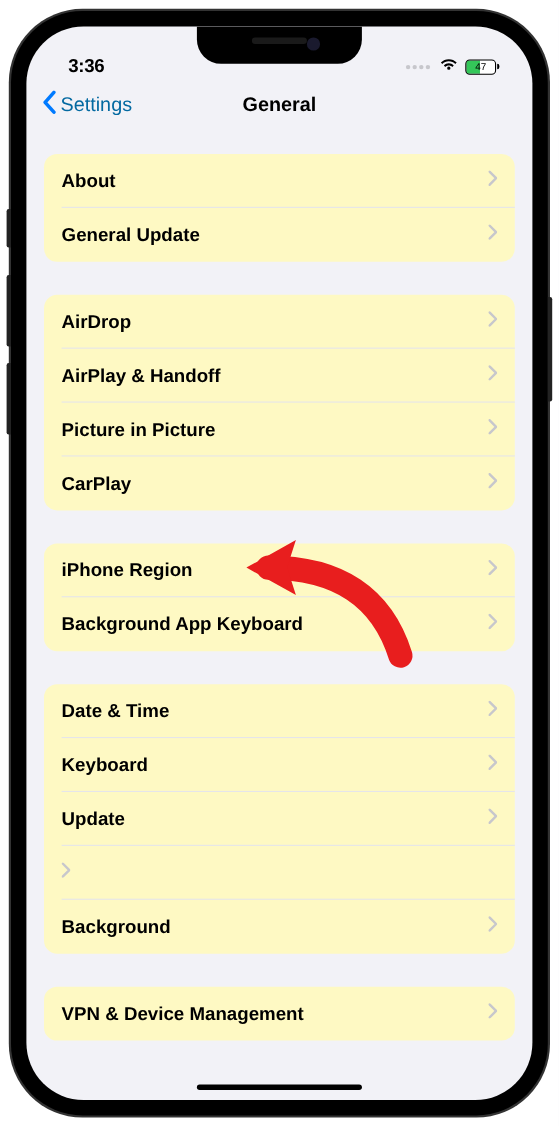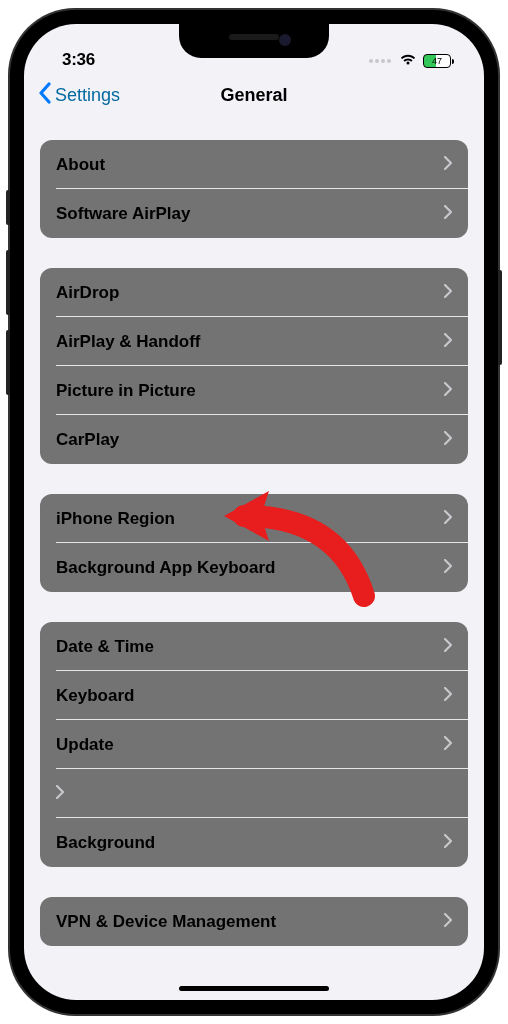--- a/index.html
+++ b/index.html
@@ -161,21 +161,21 @@
       transform: translateX(-50%);
       font-size: 18px;
       font-weight: 700;
     }
     .content {
       padding: 0 16px;
       height: calc(100% - 98px);
       overflow: hidden;
     }
     .group {
-      background: #737373;
+      background: #fef9c3;
       border-radius: 12px;
       margin-top: 30px;
     }
     .group:first-child {
       margin-top: 18px;
     }
     .row {
       height: 49px;
       display: flex;
       align-items: center;
@@ -275,21 +275,21 @@
 
     <div class="content">
       <div class="group">
         <div class="row">
           <span class="row-label">About</span>
           <span class="chevron"><svg viewBox="0 0 8 14" fill="none" stroke="#c7c7cc" stroke-width="2.2" stroke-linecap="round" stroke-linejoin="round">
                 <polyline points="1,1 7,7 1,13"></polyline>
               </svg></span>
         </div>
         <div class="row">
-          <span class="row-label">Software AirPlay</span>
+          <span class="row-label">General Update</span>
           <span class="chevron"><svg viewBox="0 0 8 14" fill="none" stroke="#c7c7cc" stroke-width="2.2" stroke-linecap="round" stroke-linejoin="round">
                 <polyline points="1,1 7,7 1,13"></polyline>
               </svg></span>
         </div>
       </div>
 
       <div class="group">
         <div class="row">
           <span class="row-label">AirDrop</span>
           <span class="chevron"><svg viewBox="0 0 8 14" fill="none" stroke="#c7c7cc" stroke-width="2.2" stroke-linecap="round" stroke-linejoin="round">

